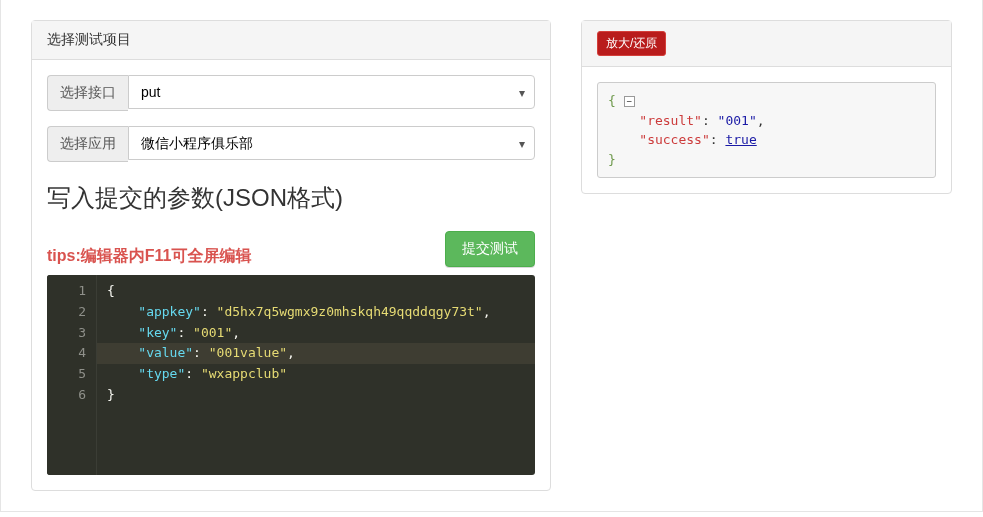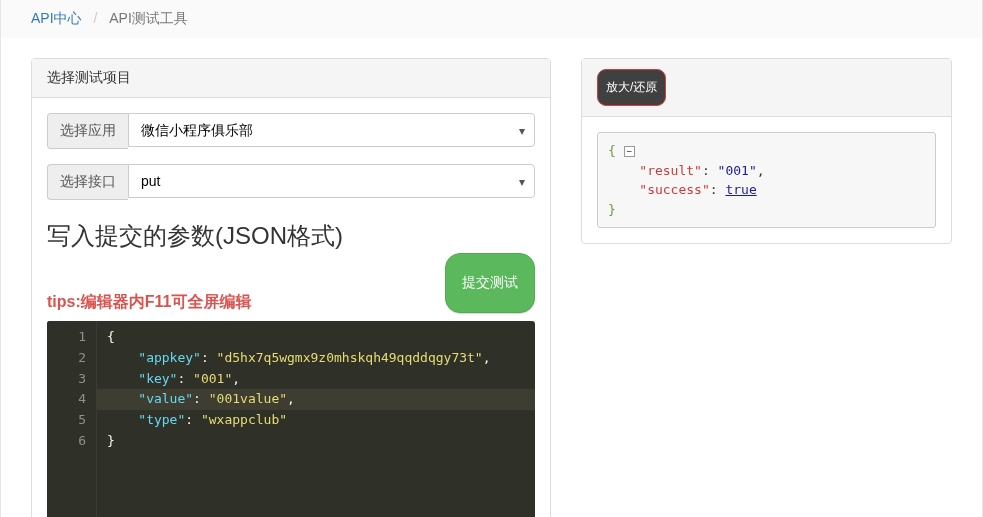--- a/index.html
+++ b/index.html
@@ -13,25 +13,25 @@
 .panel-left { flex: 0 0 520px; }
 .panel-right { flex: 1; }
 .panel { border: 1px solid #ddd; border-radius: 4px; }
 .panel-heading { padding: 10px 15px; border-bottom: 1px solid #ddd; background: #f5f5f5; display: flex; justify-content: space-between; align-items: center; }
 .panel-body { padding: 15px; }
 .input-group { display: flex; margin-bottom: 15px; }
 .input-group-addon { background: #eee; border: 1px solid #ccc; border-right: none; padding: 8px 12px; border-radius: 4px 0 0 4px; color: #555; }
 .select-wrap { flex: 1; position: relative; }
 .select-wrap::after { content: "▾"; position: absolute; right: 10px; top: 50%; transform: translateY(-50%); color: #555; pointer-events: none; font-size: 12px; }
 .select-wrap select { width: 100%; border: 1px solid #ccc; padding: 8px 12px; border-radius: 0 4px 4px 0; background: #fff; font-size: 14px; appearance: none; -webkit-appearance: none; }
-h3.section-title { font-size: 24px; font-weight: 500; margin-top: 20px; margin-bottom: 1px; }
+h3.section-title { font-size: 24px; font-weight: 500; margin-top: 20px; margin-bottom: 17px; }
 .tips { color: #d9534f; font-weight: bold; font-size: 16px; }
 .submit-row { display: flex; justify-content: space-between; align-items: flex-end; margin-bottom: 8px; }
-.btn-success { background: #5cb85c; border: 1px solid #4cae4c; color: #fff; padding: 20px 16px; border-radius: 15px; cursor: pointer; font-size: 14px; box-shadow: 0 1px 0 rgba(0,0,0,.15); }
-.btn-danger { background: #404040; border: 1px solid #d43f3a; color: #fff; padding: 9px 8px; border-radius: 9px; cursor: pointer; font-size: 12px; }
+.btn-success { background: #5cb85c; border: 1px solid #4cae4c; color: #fff; padding: 8px 16px; border-radius: 4px; cursor: pointer; font-size: 14px; box-shadow: 0 1px 0 rgba(0,0,0,.15); }
+.btn-danger { background: #b91c1c; border: 1px solid #d43f3a; color: #fff; padding: 3px 8px; border-radius: 3px; cursor: pointer; font-size: 12px; }
 .editor { background: #2f3129; color: #f8f8f2; border-radius: 3px; font-family: Consolas, Monaco, monospace; font-size: 13px; line-height: 1.6; height: 200px; overflow: auto; display: flex; }
 .gutter { background: #2f3129; color: #8f908a; padding: 6px 0; text-align: right; width: 50px; border-right: 1px solid #3b3d35; }
 .gutter div { padding: 0 10px; }
 .code-area { padding: 6px 10px; flex: 1; }
 .code-line { white-space: pre; }
 .code-line.active { background: #3e3d32; margin: 0 -10px; padding: 0 10px; }
 .tok-punc { color: #f8f8f2; }
 .tok-key { color: #66d9ef; }
 .tok-str { color: #e6db74; }
 .result-box { border: 1px solid #ccc; background: #f7f7f7; padding: 8px 10px; font-family: Consolas, Monaco, monospace; font-size: 13px; border-radius: 3px; line-height: 1.5; }
@@ -39,47 +39,42 @@
 .json-key { color: #cc3b3b; }
 .json-str { color: #1a1aa6; }
 .json-bool { color: #1a1aa6; text-decoration: underline; }
 .json-punc { color: #333; }
 .collapse-icon { display: inline-block; width: 11px; height: 11px; border: 1px solid #999; font-size: 9px; line-height: 9px; text-align: center; vertical-align: middle; background: #fff; cursor: pointer; }
 </style>
 </head>
 <body>
 
 <div class="container">
-  <div class="breadcrumb">
-    <a href="#">API中心</a>
-    <span class="sep">/</span>
-    <span class="current">API测试工具</span>
-  </div>
 
   <div class="main">
 
     <div class="panel-left">
       <div class="panel">
         <div class="panel-heading">
           <span>选择测试项目</span>
         </div>
         <div class="panel-body">
           <div class="input-group">
+            <span class="input-group-addon">选择接口</span>
+            <div class="select-wrap">
+              <select>
+                <option>put</option>
+              </select>
+            </div>
+          </div>
+          <div class="input-group">
             <span class="input-group-addon">选择应用</span>
             <div class="select-wrap">
               <select>
                 <option>微信小程序俱乐部</option>
-              </select>
-            </div>
-          </div>
-          <div class="input-group">
-            <span class="input-group-addon">选择接口</span>
-            <div class="select-wrap">
-              <select>
-                <option>put</option>
               </select>
             </div>
           </div>
 
           <h3 class="section-title">写入提交的参数(JSON格式)</h3>
           <div class="submit-row">
             <div>
               <span class="tips">tips:</span><span class="tips">编辑器内F11可全屏编辑</span>
             </div>
             <button class="btn-success">提交测试</button>

